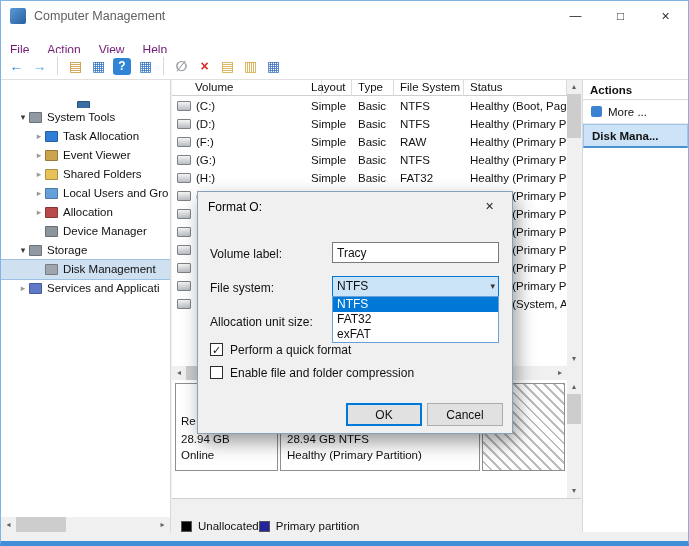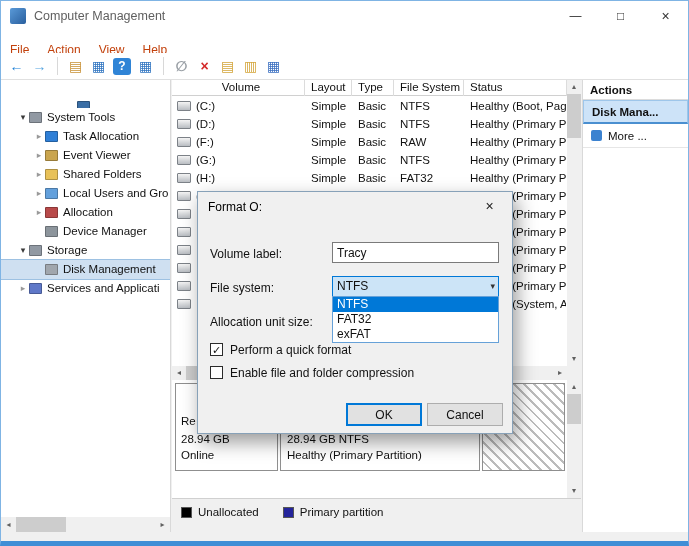--- a/index.html
+++ b/index.html
@@ -11,21 +11,21 @@
   }
   
   .titlebar{position:absolute;left:0;top:0;width:687px;height:30px;background:#fff;display:flex;align-items:center;}
   .app-icon{width:16px;height:16px;margin-left:9px;border-radius:2px;background:linear-gradient(135deg,#5a9ad8,#2a5f9e);}
   .win-title{margin-left:8px;font-size:12.5px;color:#5f5f5f;}
   .win-controls{margin-left:auto;display:flex;height:30px;}
   .ctrl{width:45px;height:30px;line-height:30px;text-align:center;color:#333;font-size:12px;}
   .ctrl.close{font-size:14px;}
   
   .menubar{position:absolute;left:0;top:30px;width:687px;height:22px;background:#fff;display:flex;align-items:center;font-size:12px;}
-  .menu-item{padding:3px 9px;color:#c2410c;margin-top:16px;}
+  .menu-item{padding:3px 9px;color:#701a75;margin-top:16px;}
   
   .toolbar{position:absolute;left:0;top:52px;width:687px;height:27px;background:#fff;border-bottom:1px solid #e0e0e0;display:flex;align-items:center;padding-left:5px;gap:2px;}
   .tool-icon{width:21px;height:19px;line-height:19px;text-align:center;font-size:14px;font-weight:bold;}
   .tool-icon.badged{border-radius:3px;font-size:12px;width:18px;height:17px;line-height:17px;margin:0 2px;}
   .tb-sep{width:1px;height:18px;background:#d8d8d8;margin:0 5px;}
   
   .left-panel{position:absolute;left:0;top:79px;width:170px;height:452px;background:#fff;border-right:1px solid #d9d9d9;overflow:hidden;}
   .center-panel{position:absolute;left:171px;top:79px;width:409px;height:452px;background:#fff;overflow:visible;}
   .right-panel{position:absolute;left:581px;top:79px;width:106px;height:452px;background:#fff;border-left:1px solid #d9d9d9;}
   
@@ -39,21 +39,21 @@
   .tree-label{overflow:hidden;white-space:nowrap;}
   
   .hscrollL{position:absolute;left:0;bottom:0;width:169px;height:15px;background:#f0f0f0;}
   .hscrollL .sbtn{width:15px;height:15px;line-height:15px;}
   .hscrollL .left{left:0;top:0;}
   .hscrollL .right{right:0;top:0;}
   .hscrollL .sthumb{position:absolute;left:15px;top:0;width:50px;height:15px;background:#cdcdcd;}
   
   .vheader{position:absolute;left:0;top:0;width:395px;height:16px;border-bottom:1px solid #d0d0d0;background:#fff;}
   .hcell{position:absolute;top:0;height:16px;line-height:15px;padding-left:6px;border-right:1px solid #dcdcdc;overflow:hidden;white-space:nowrap;}
-  .h0{left:0;width:133px;text-align:center;}.h1{left:133px;width:47px;}.h2{left:180px;width:42px;}.h3{left:222px;width:70px;}.h4{left:292px;width:103px;}
+  .h0{left:17px;width:133px;}.h1{left:133px;width:47px;}.h2{left:180px;width:42px;}.h3{left:222px;width:70px;}.h4{left:292px;width:103px;}
   .vrows{position:absolute;left:0;top:17px;width:395px;height:216px;}
   .vrow{position:absolute;left:0;width:395px;height:18px;}
   .cell{position:absolute;top:0;height:18px;line-height:18px;overflow:hidden;white-space:nowrap;}
   .c0{left:5px;width:126px;display:flex;align-items:center;gap:5px;}
   .c1{left:139px;width:42px;}.c2{left:186px;width:37px;}.c3{left:228px;width:65px;}.c4{left:298px;width:96px;}
   .drive-icon{width:14px;height:10px;flex:0 0 14px;border:1px solid #7c8187;border-radius:1px;background:linear-gradient(#f4f4f4,#b9bdc2);}
   
   .sbtn{position:absolute;width:14px;height:14px;line-height:14px;text-align:center;font-size:8px;color:#606060;background:#f0f0f0;}
   .vscroll{position:absolute;left:395px;top:0;width:14px;height:286px;background:#f0f0f0;}
   .vscroll .up{top:0;left:0;}.vscroll .down{bottom:0;left:0;}
@@ -69,21 +69,21 @@
   .disk-area{position:absolute;left:0;top:300px;width:395px;height:118px;background:#fff;}
   .disk-info{position:absolute;left:3px;top:3px;width:103px;height:88px;border:1px solid #8f8f8f;background:#fff;}
   .disk-info .ln{position:absolute;left:5px;height:14px;line-height:14px;white-space:nowrap;overflow:hidden;}
   .di-1{top:30px;}.di-2{top:48px;}.di-3{top:64px;}
   .part-block{position:absolute;left:108px;top:3px;width:200px;height:88px;border:1px solid #8f8f8f;background:#fff;}
   .part-topbar{position:absolute;left:0;top:0;width:100%;height:5px;background:#24249b;}
   .part-block .ln{position:absolute;left:6px;height:14px;line-height:14px;white-space:nowrap;overflow:hidden;}
   .pb-1{top:48px;}.pb-2{top:64px;}
   .hatch-block{position:absolute;left:310px;top:3px;width:83px;height:88px;border:1px solid #8f8f8f;
     background:repeating-linear-gradient(45deg,#ffffff 0,#ffffff 5px,#bcbcbc 5px,#bcbcbc 7px);}
-  .legend{position:absolute;left:0;top:418px;width:409px;height:34px;background:#f0f0f0;border-top:1px solid #d0d0d0;display:flex;align-items:flex-start;padding:7px 0 0 9px;gap:24px;}
+  .legend{position:absolute;left:0;top:418px;width:409px;height:34px;background:#f0f0f0;border-top:1px solid #d0d0d0;display:flex;align-items:flex-end;padding:7px 0 0 9px;}
   .legend-item{display:flex;align-items:center;gap:6px;}
   .swatch{width:11px;height:11px;border:1px solid #555;}
   
   .actions-title{height:20px;line-height:20px;padding-left:7px;font-weight:700;border-bottom:1px solid #dcdcdc;}
   .action-item{height:24px;line-height:24px;padding-left:8px;border-bottom:1px solid #e6e6e6;display:flex;align-items:center;gap:6px;white-space:nowrap;overflow:hidden;}
   .action-item.hl{background:#cde3f8;border:1px solid #9ec6ea;border-bottom:2px solid #4a8fd0;font-weight:700;}
   .mini-icon{width:11px;height:11px;border-radius:2px;background:#3b82d0;flex:0 0 11px;}
   
   .dialog{position:absolute;left:196px;top:190px;width:316px;height:243px;background:#f0f0f0;border:1px solid #87a1b8;
     box-shadow:4px 8px 18px rgba(0,0,0,.4);z-index:10;font-size:12px;}
@@ -379,26 +379,26 @@
         <div class="legend-item">
           <span class="swatch" style="background: rgb(36, 36, 155);"></span>
           <span>Primary partition</span>
         </div>
       </div>
   </div>
 
   <div class="right-panel">
     <div class="actions-title">Actions</div>
     <div>
-        <div class="action-item hl">
-          <span>Disk Mana...</span>
-        </div>
         <div class="action-item">
           <span class="mini-icon"></span>
           <span>More ...</span>
+        </div>
+        <div class="action-item hl">
+          <span>Disk Mana...</span>
         </div>
       </div>
   </div>
 
   <div class="dialog">
     <div class="dlg-title">Format O:</div>
     <div class="dlg-close">×</div>
 
     <div class="dlg-label lbl-volume">Volume label:</div>
     <input class="dlg-input" readonly="" value="Tracy" style="">

